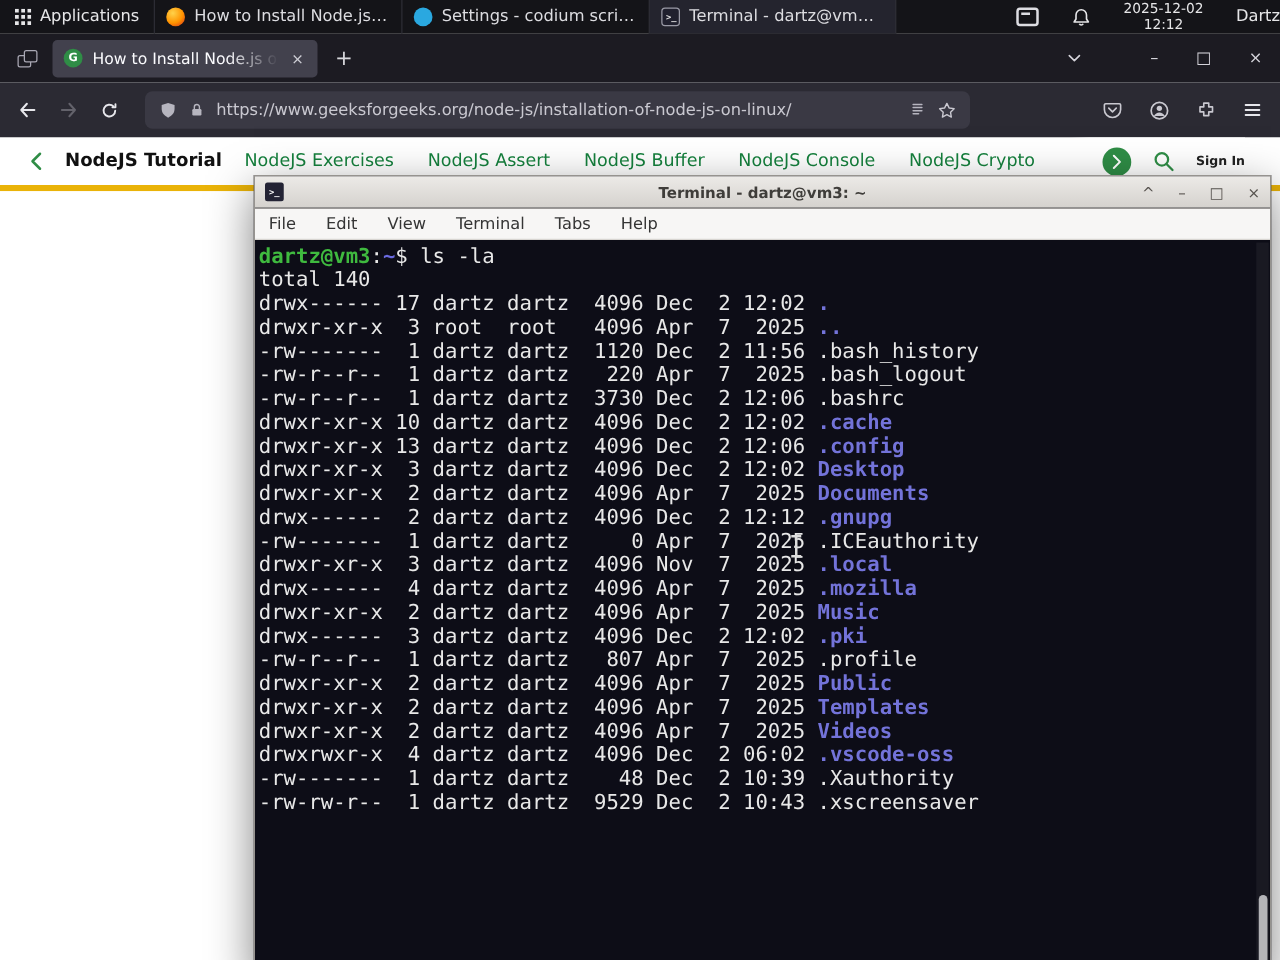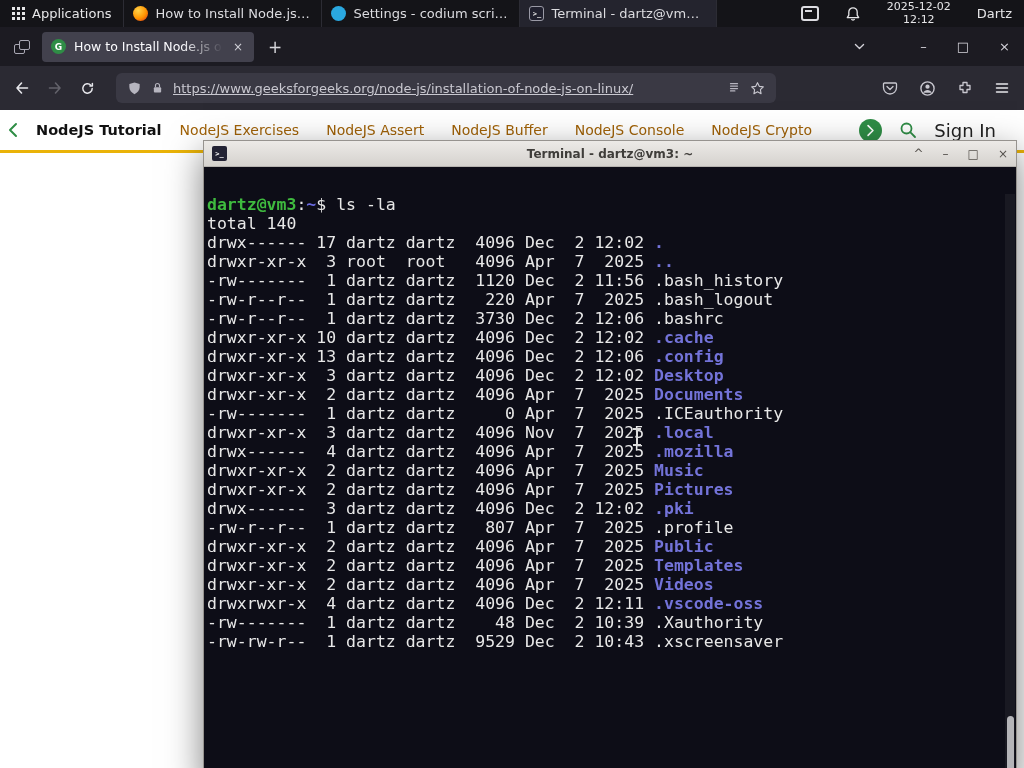--- a/index.html
+++ b/index.html
@@ -14,21 +14,21 @@
   .task { width:198px; display:flex; align-items:center; gap:7px; padding:0 9px;
     border-left:1px solid #2c2c34; overflow:hidden; white-space:nowrap; font-size:13px; color:#dcdce0; }
   .task:last-child { border-right:1px solid #2c2c34; }
   .task.active { background:#24242e; }
   .tlabel { overflow:hidden; text-overflow:ellipsis; }
   .ticon { width:15px; height:15px; flex:none; border-radius:50%; display:flex; align-items:center; justify-content:center; }
   .icon-firefox { background:radial-gradient(circle at 35% 30%, #ffd24a, #ff9400 55%, #e34b12 85%); }
   .icon-codium { background:#2aa8e0; }
   .icon-terminal { background:#20202e; border:1px solid #9a9aa6; border-radius:3px;
     color:#e8e8e8; font:bold 7px "DejaVu Sans Mono",monospace; }
-  .panel-right { margin-left:auto; display:flex; align-items:center; gap:26px; padding-right:12px; height:100%; }
+  .panel-right { margin-left:auto; display:flex; align-items:center; gap:26px; height:100%; }
   .tray-icon { width:18px; height:15px; border:2px solid #dddde2; border-radius:3px; position:relative; }
   .tray-icon::after { content:""; position:absolute; left:2px; top:2px; width:7px; height:2px; background:#dddde2; }
   .clock { text-align:center; line-height:1.15; font-size:11px; }
   .user { font-size:13px; }
 
   
   .browser { position:absolute; top:27px; left:0; right:0; bottom:0; background:#ffffff; }
   .tabbar { height:39px; background:var(--tab_bg,#1c1b22); display:flex; align-items:center; padding:0 8px; }
   .ffview { width:16px; height:14px; position:relative; margin:0 12px 0 6px; }
   .ffview::before { content:""; position:absolute; left:0; top:4px; width:9px; height:8px; border:1.5px solid #a9a8b4; border-radius:2px; }
@@ -43,33 +43,33 @@
   .newtab { margin-left:14px; color:#d7d7dc; font-size:17px; }
   .tab-right { margin-left:auto; display:flex; align-items:center; gap:30px; color:#d4d3da; padding-right:6px; }
   .tab-right .chev { margin-right:24px; }
   .wc { font-size:13px; line-height:1; }
 
   .navbar { height:44px; background:var(--toolbar_bg,#2b2a33); display:flex; align-items:center; gap:17px; padding:0 14px; }
   .nav-btn { display:flex; color:#e7e7ec; }
   .nav-btn.dim { color:#63626b; }
   .urlfield { height:30px; width:660px; background:#3a3944; border-radius:6px; display:flex; align-items:center;
     gap:9px; padding:0 11px; color:#c9c8d0; font-size:13px; margin-left:4px; }
-  .url { flex:1; overflow:hidden; white-space:nowrap; text-overflow:ellipsis;text-decoration:underline; }
+  .url { flex:1; overflow:hidden; white-space:nowrap; text-overflow:ellipsis; }
   .nav-right { margin-left:auto; display:flex; align-items:center; gap:21px; }
 
   
-  .sitenav { height:43px; background:#fff; border-bottom:3px solid #eab308; display:flex; align-items:center;
-    padding:0 0 0 8px; gap:18px; position:relative; }
+  .sitenav { height:43px; background:#fff; border-bottom:5px solid #eab308; display:flex; align-items:center;
+    padding:0 0 0 24px; gap:18px; position:relative; }
   .navprimary { font-weight:bold; font-size:14.5px; color:#111; white-space:nowrap; }
-  .nav-links { display:flex; gap:27px; overflow:hidden; white-space:nowrap; max-width:648px; font-size:14px; color:#a16207; }
+  .nav-links { display:flex; gap:27px; overflow:hidden; white-space:nowrap; max-width:648px; font-size:14px; color:#15803d; }
   .navlink { flex:none; }
   .nav-right2 { position:absolute; right:28px; top:0; bottom:0; display:flex; align-items:center; gap:17px;
     background:linear-gradient(90deg, rgba(255,255,255,0), #fff 16px); padding-left:26px; }
   .circ { width:23px; height:23px; border-radius:50%; background:var(--accent,#2f8d46); display:flex; align-items:center; justify-content:center; }
-  .signin { font-size:18px; font-weight:400; color:#212121; }
+  .signin { font-size:10px; font-weight:700; color:#212121; }
   .page { position:absolute; top:126px; left:0; right:0; bottom:0; background:#fff; }
 
   
   .term { position:absolute; left:203px; top:140px; width:814px; height:640px; z-index:40;
     border:1px solid #96938f; box-shadow:0 12px 34px rgba(0,0,0,.5); background:var(--term_bg,#0d0d17); }
   .term-title { height:26px; background:linear-gradient(#eceae7,#d5d2ce); border-bottom:1px solid #b6b3af;
     display:flex; align-items:center; padding:0 8px; position:relative; }
   .term-title-text { position:absolute; left:0; right:0; text-align:center; font-size:12px; font-weight:bold; color:#3f3d3a; }
   .term-win-icon { width:15px; height:15px; background:#232334; border-radius:2px; color:#fff;
     font:bold 7px "DejaVu Sans Mono",monospace; display:flex; align-items:center; justify-content:center; z-index:2; }
@@ -247,44 +247,52 @@
   <div class="term-title">
     <span class="term-win-icon">&gt;_</span>
     <span class="term-title-text">Terminal - dartz@vm3: ~</span>
     <div class="term-controls">
       <span>^</span>
       <span>–</span>
       <span>□</span>
       <span>×</span>
     </div>
   </div>
+  <div class="term-menu">
+      <span>File</span>
+      <span>Edit</span>
+      <span>View</span>
+      <span>Terminal</span>
+      <span>Tabs</span>
+      <span>Help</span>
+    </div>
   <div class="term-body">
     <div class="tline"><span class="pu">dartz@vm3</span><span class="pw">:</span><span class="pp">~</span><span class="pw">$ </span><span class="pw">ls -la</span></div>
     <div class="tline">total 140</div>
     <div>
         <div class="tline"><span class="pre">drwx------ 17 dartz dartz  4096 Dec  2 12:02 </span><span class="fname dir">.</span></div>
         <div class="tline"><span class="pre">drwxr-xr-x  3 root  root   4096 Apr  7  2025 </span><span class="fname dir">..</span></div>
         <div class="tline"><span class="pre">-rw-------  1 dartz dartz  1120 Dec  2 11:56 </span><span class="fname file">.bash_history</span></div>
         <div class="tline"><span class="pre">-rw-r--r--  1 dartz dartz   220 Apr  7  2025 </span><span class="fname file">.bash_logout</span></div>
         <div class="tline"><span class="pre">-rw-r--r--  1 dartz dartz  3730 Dec  2 12:06 </span><span class="fname file">.bashrc</span></div>
         <div class="tline"><span class="pre">drwxr-xr-x 10 dartz dartz  4096 Dec  2 12:02 </span><span class="fname dir">.cache</span></div>
         <div class="tline"><span class="pre">drwxr-xr-x 13 dartz dartz  4096 Dec  2 12:06 </span><span class="fname dir">.config</span></div>
         <div class="tline"><span class="pre">drwxr-xr-x  3 dartz dartz  4096 Dec  2 12:02 </span><span class="fname dir">Desktop</span></div>
         <div class="tline"><span class="pre">drwxr-xr-x  2 dartz dartz  4096 Apr  7  2025 </span><span class="fname dir">Documents</span></div>
+        <div class="tline"><span class="pre">drwx------  2 dartz dartz  4096 Dec  2 12:12 </span><span class="fname dir">.gnupg</span></div>
         <div class="tline"><span class="pre">-rw-------  1 dartz dartz     0 Apr  7  2025 </span><span class="fname file">.ICEauthority</span></div>
         <div class="tline"><span class="pre">drwxr-xr-x  3 dartz dartz  4096 Nov  7  2025 </span><span class="fname dir">.local</span></div>
         <div class="tline"><span class="pre">drwx------  4 dartz dartz  4096 Apr  7  2025 </span><span class="fname dir">.mozilla</span></div>
         <div class="tline"><span class="pre">drwxr-xr-x  2 dartz dartz  4096 Apr  7  2025 </span><span class="fname dir">Music</span></div>
-        <div class="tline"><span class="pre">drwxr-xr-x  2 dartz dartz  4096 Apr  7  2025 </span><span class="fname dir">Pictures</span></div>
         <div class="tline"><span class="pre">drwx------  3 dartz dartz  4096 Dec  2 12:02 </span><span class="fname dir">.pki</span></div>
         <div class="tline"><span class="pre">-rw-r--r--  1 dartz dartz   807 Apr  7  2025 </span><span class="fname file">.profile</span></div>
         <div class="tline"><span class="pre">drwxr-xr-x  2 dartz dartz  4096 Apr  7  2025 </span><span class="fname dir">Public</span></div>
         <div class="tline"><span class="pre">drwxr-xr-x  2 dartz dartz  4096 Apr  7  2025 </span><span class="fname dir">Templates</span></div>
         <div class="tline"><span class="pre">drwxr-xr-x  2 dartz dartz  4096 Apr  7  2025 </span><span class="fname dir">Videos</span></div>
-        <div class="tline"><span class="pre">drwxrwxr-x  4 dartz dartz  4096 Dec  2 12:11 </span><span class="fname dir">.vscode-oss</span></div>
+        <div class="tline"><span class="pre">drwxrwxr-x  4 dartz dartz  4096 Dec  2 06:02 </span><span class="fname dir">.vscode-oss</span></div>
         <div class="tline"><span class="pre">-rw-------  1 dartz dartz    48 Dec  2 10:39 </span><span class="fname file">.Xauthority</span></div>
         <div class="tline"><span class="pre">-rw-rw-r--  1 dartz dartz  9529 Dec  2 10:43 </span><span class="fname file">.xscreensaver</span></div>
       </div>
   </div>
   <div class="term-scrolltrack"></div>
   <div class="term-scrollthumb"></div>
 </div>
 
 <div class="ibeam"></div>
 

